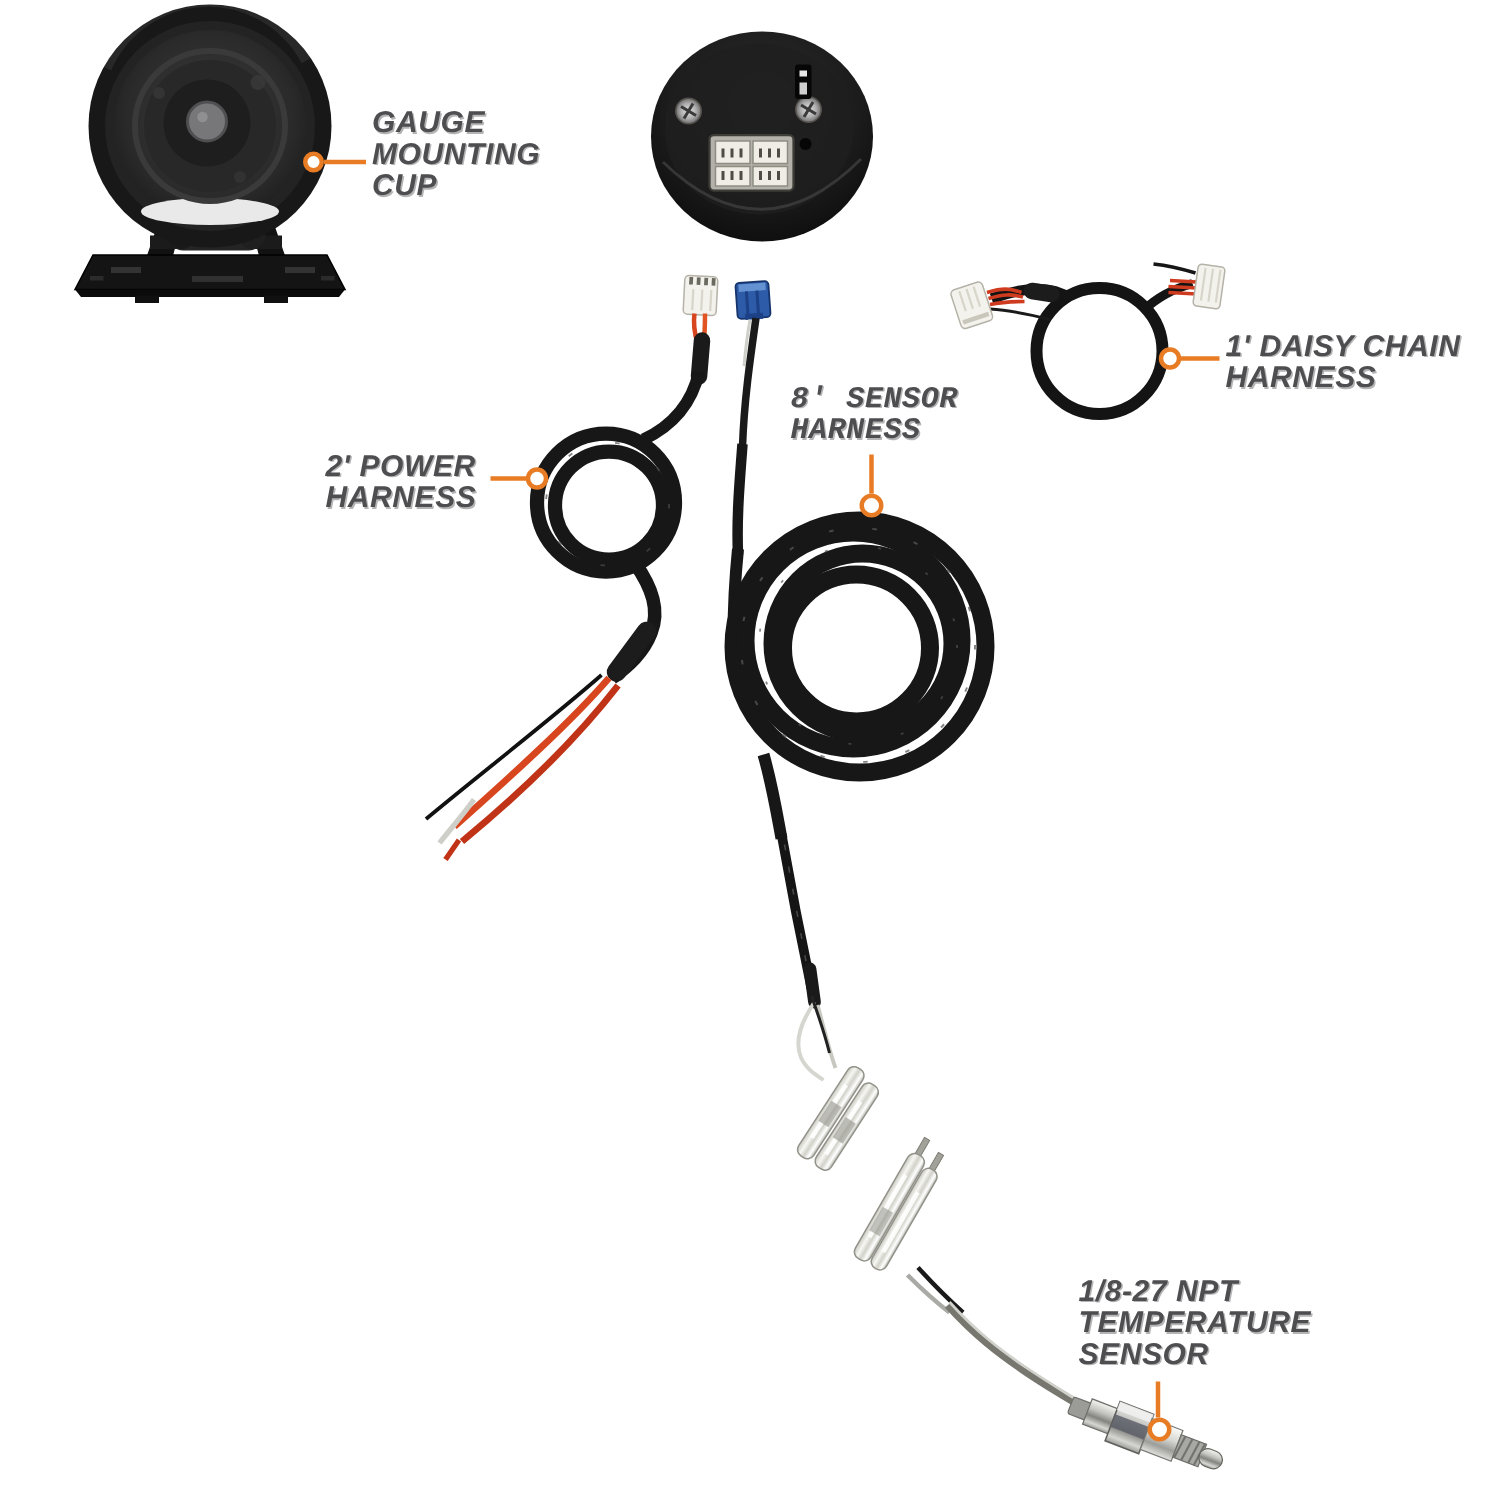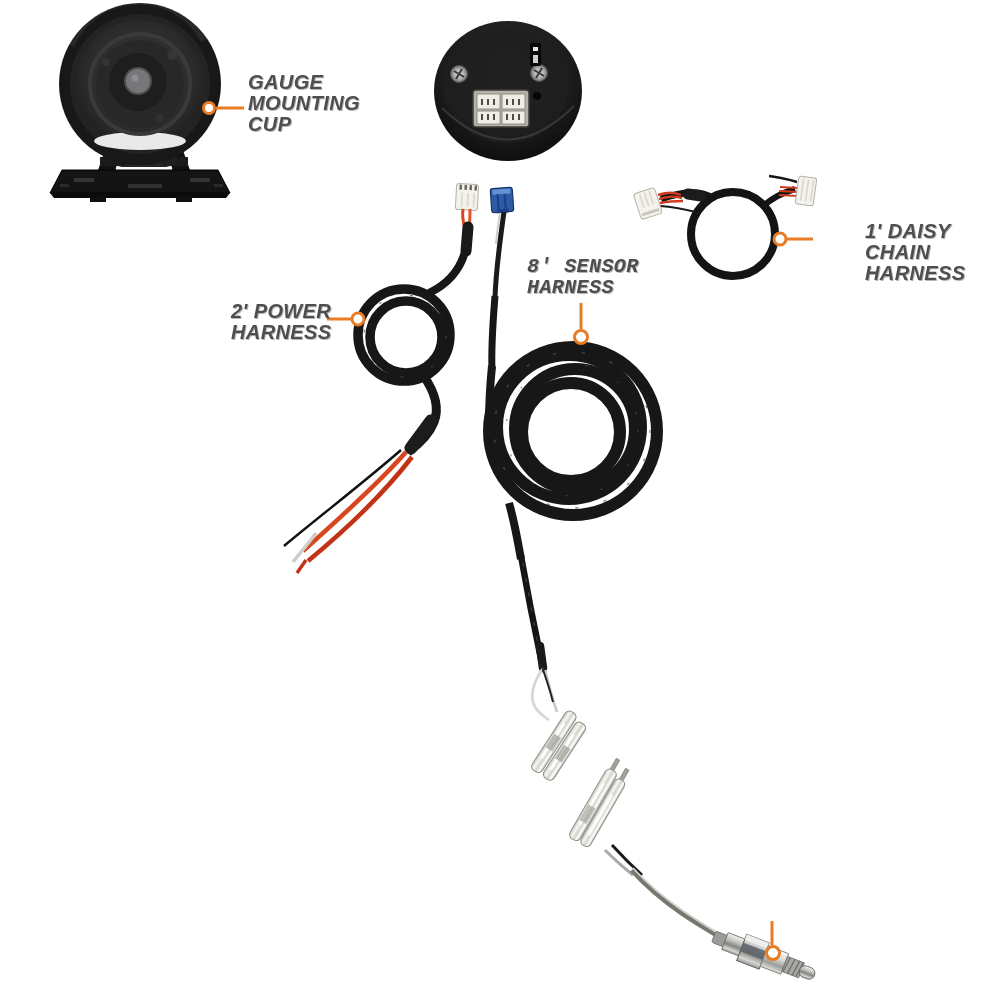--- a/index.html
+++ b/index.html
@@ -305,20 +305,23 @@
     <line x1="581" y1="303" x2="581" y2="329"></line>
     <circle cx="581" cy="337" r="6.5" fill="#ffffff"></circle>
     <line x1="772" y1="921" x2="772" y2="945"></line>
     <circle cx="773" cy="953" r="6.5" fill="#ffffff"></circle>
   </g>
 </svg>
 
   <div class="callout" style="left:248px; top:72px;">GAUGE
 MOUNTING
 CUP</div>
-  <div class="callout" style="left:817px; top:221px;margin-left:48px;">1' DAISY CHAIN
+  <div class="callout" style="left:817px; top:221px;">1' DAISY CHAIN
 HARNESS</div>
-  <div class="callout" style="left:231px; top:301px;">2' POWER
+  <div class="callout" style="left:217px; top:301px;">2' POWER
 HARNESS</div>
   <div class="callout" style="left:527px; top:256px;font-family:Liberation Mono, monospace;">8' SENSOR
 HARNESS</div>
+  <div class="callout" style="left:719px; top:851px;">1/8-27 NPT
+TEMPERATURE
+SENSOR</div>
 
 </div>
 
 </body></html>

